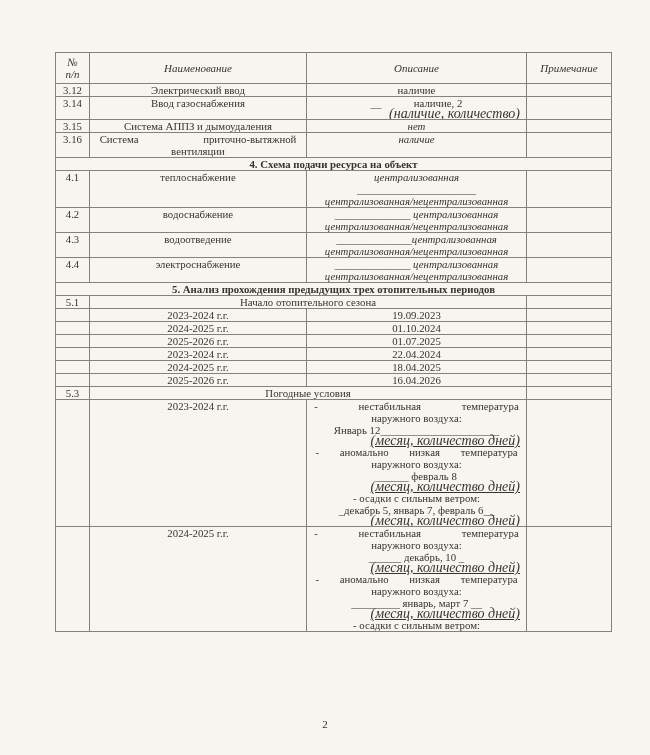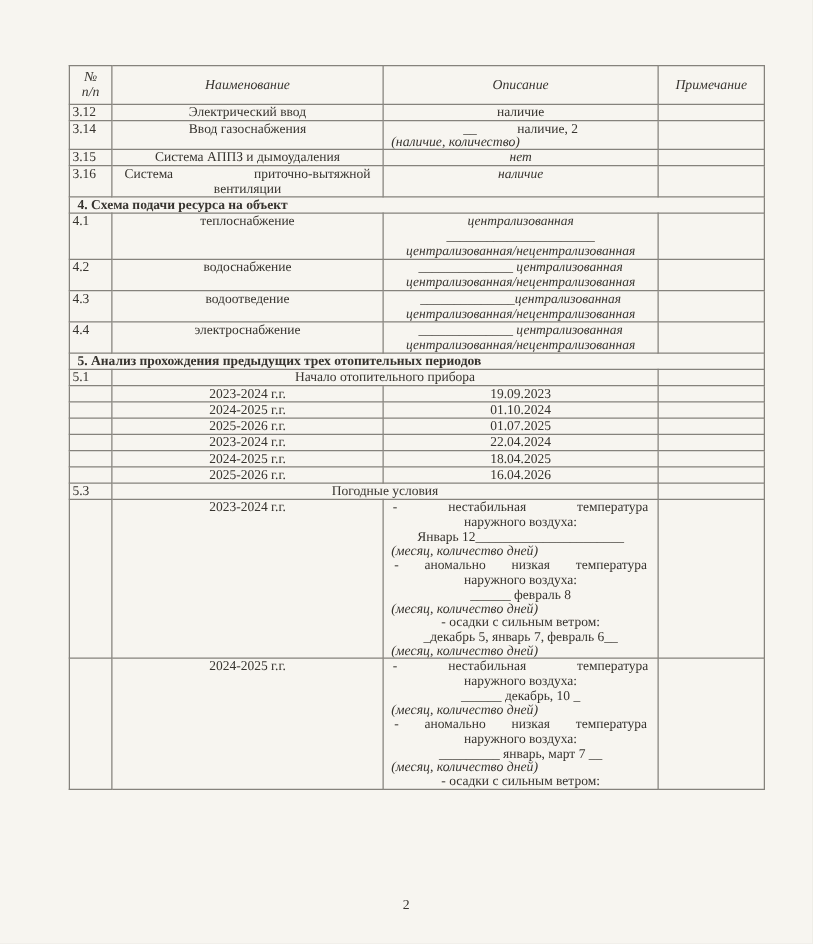--- a/index.html
+++ b/index.html
@@ -26,30 +26,30 @@
     overflow: hidden;
   }
   .doc th {
     font-weight: normal;
     font-style: italic;
     text-align: center;
     font-size: 11px;
     padding: 3px 2px;
     vertical-align: middle;
   }
-  td.num { text-align: left; padding: 0 2px; margin-top: 19px; }
-  td.sec { font-weight: bold; text-align: left; }
+  td.num { text-align: center; padding: 0 2px; margin-top: 19px; }
+  td.sec { font-weight: bold; text-align: center; }
   td.subhead { text-align: center; }
   td.note { padding: 0 2px; }
   .ln { white-space: nowrap; }
   .ln.l { text-align: center; }
   .ln.c { text-align: center; }
   .ln.ci { text-align: center; font-style: italic; }
   .ln.li { text-align: left; font-style: italic; }
-  .ln.cs { text-align: left; font-style: italic; font-size: 11px; line-height: 10px; }
+  .ln.cs { text-align: right; font-style: italic; font-size: 14px; line-height: 10px; text-decoration: underline; }
   .pagenum {
     position: absolute; top: 718px; left: 0; width: 650px;
     text-align: center; font-size: 11px; color: #37342f;
   }
 </style>
 </head>
 <body>
 
 <div class="page">
   <table class="doc">
@@ -159,21 +159,21 @@
             <div class="ln ci">______________ централизованная</div>
             <div class="ln ci">централизованная/нецентрализованная</div>
           </td>
           <td class="note"></td>
         </tr>
         <tr>
           <td class="sec" colspan="4">5. Анализ прохождения предыдущих трех отопительных периодов</td>
         </tr>
         <tr>
           <td class="num">5.1</td>
-          <td class="subhead" colspan="2">Начало отопительного прибора</td>
+          <td class="subhead" colspan="2">Начало отопительного сезона</td>
           <td class="note"></td>
         </tr>
         <tr>
           <td class="num"></td>
           <td class="name">
             <div class="ln l">2023-2024 г.г.</div>
           </td>
           <td class="desc">
             <div class="ln c">19.09.2023</div>
           </td>

